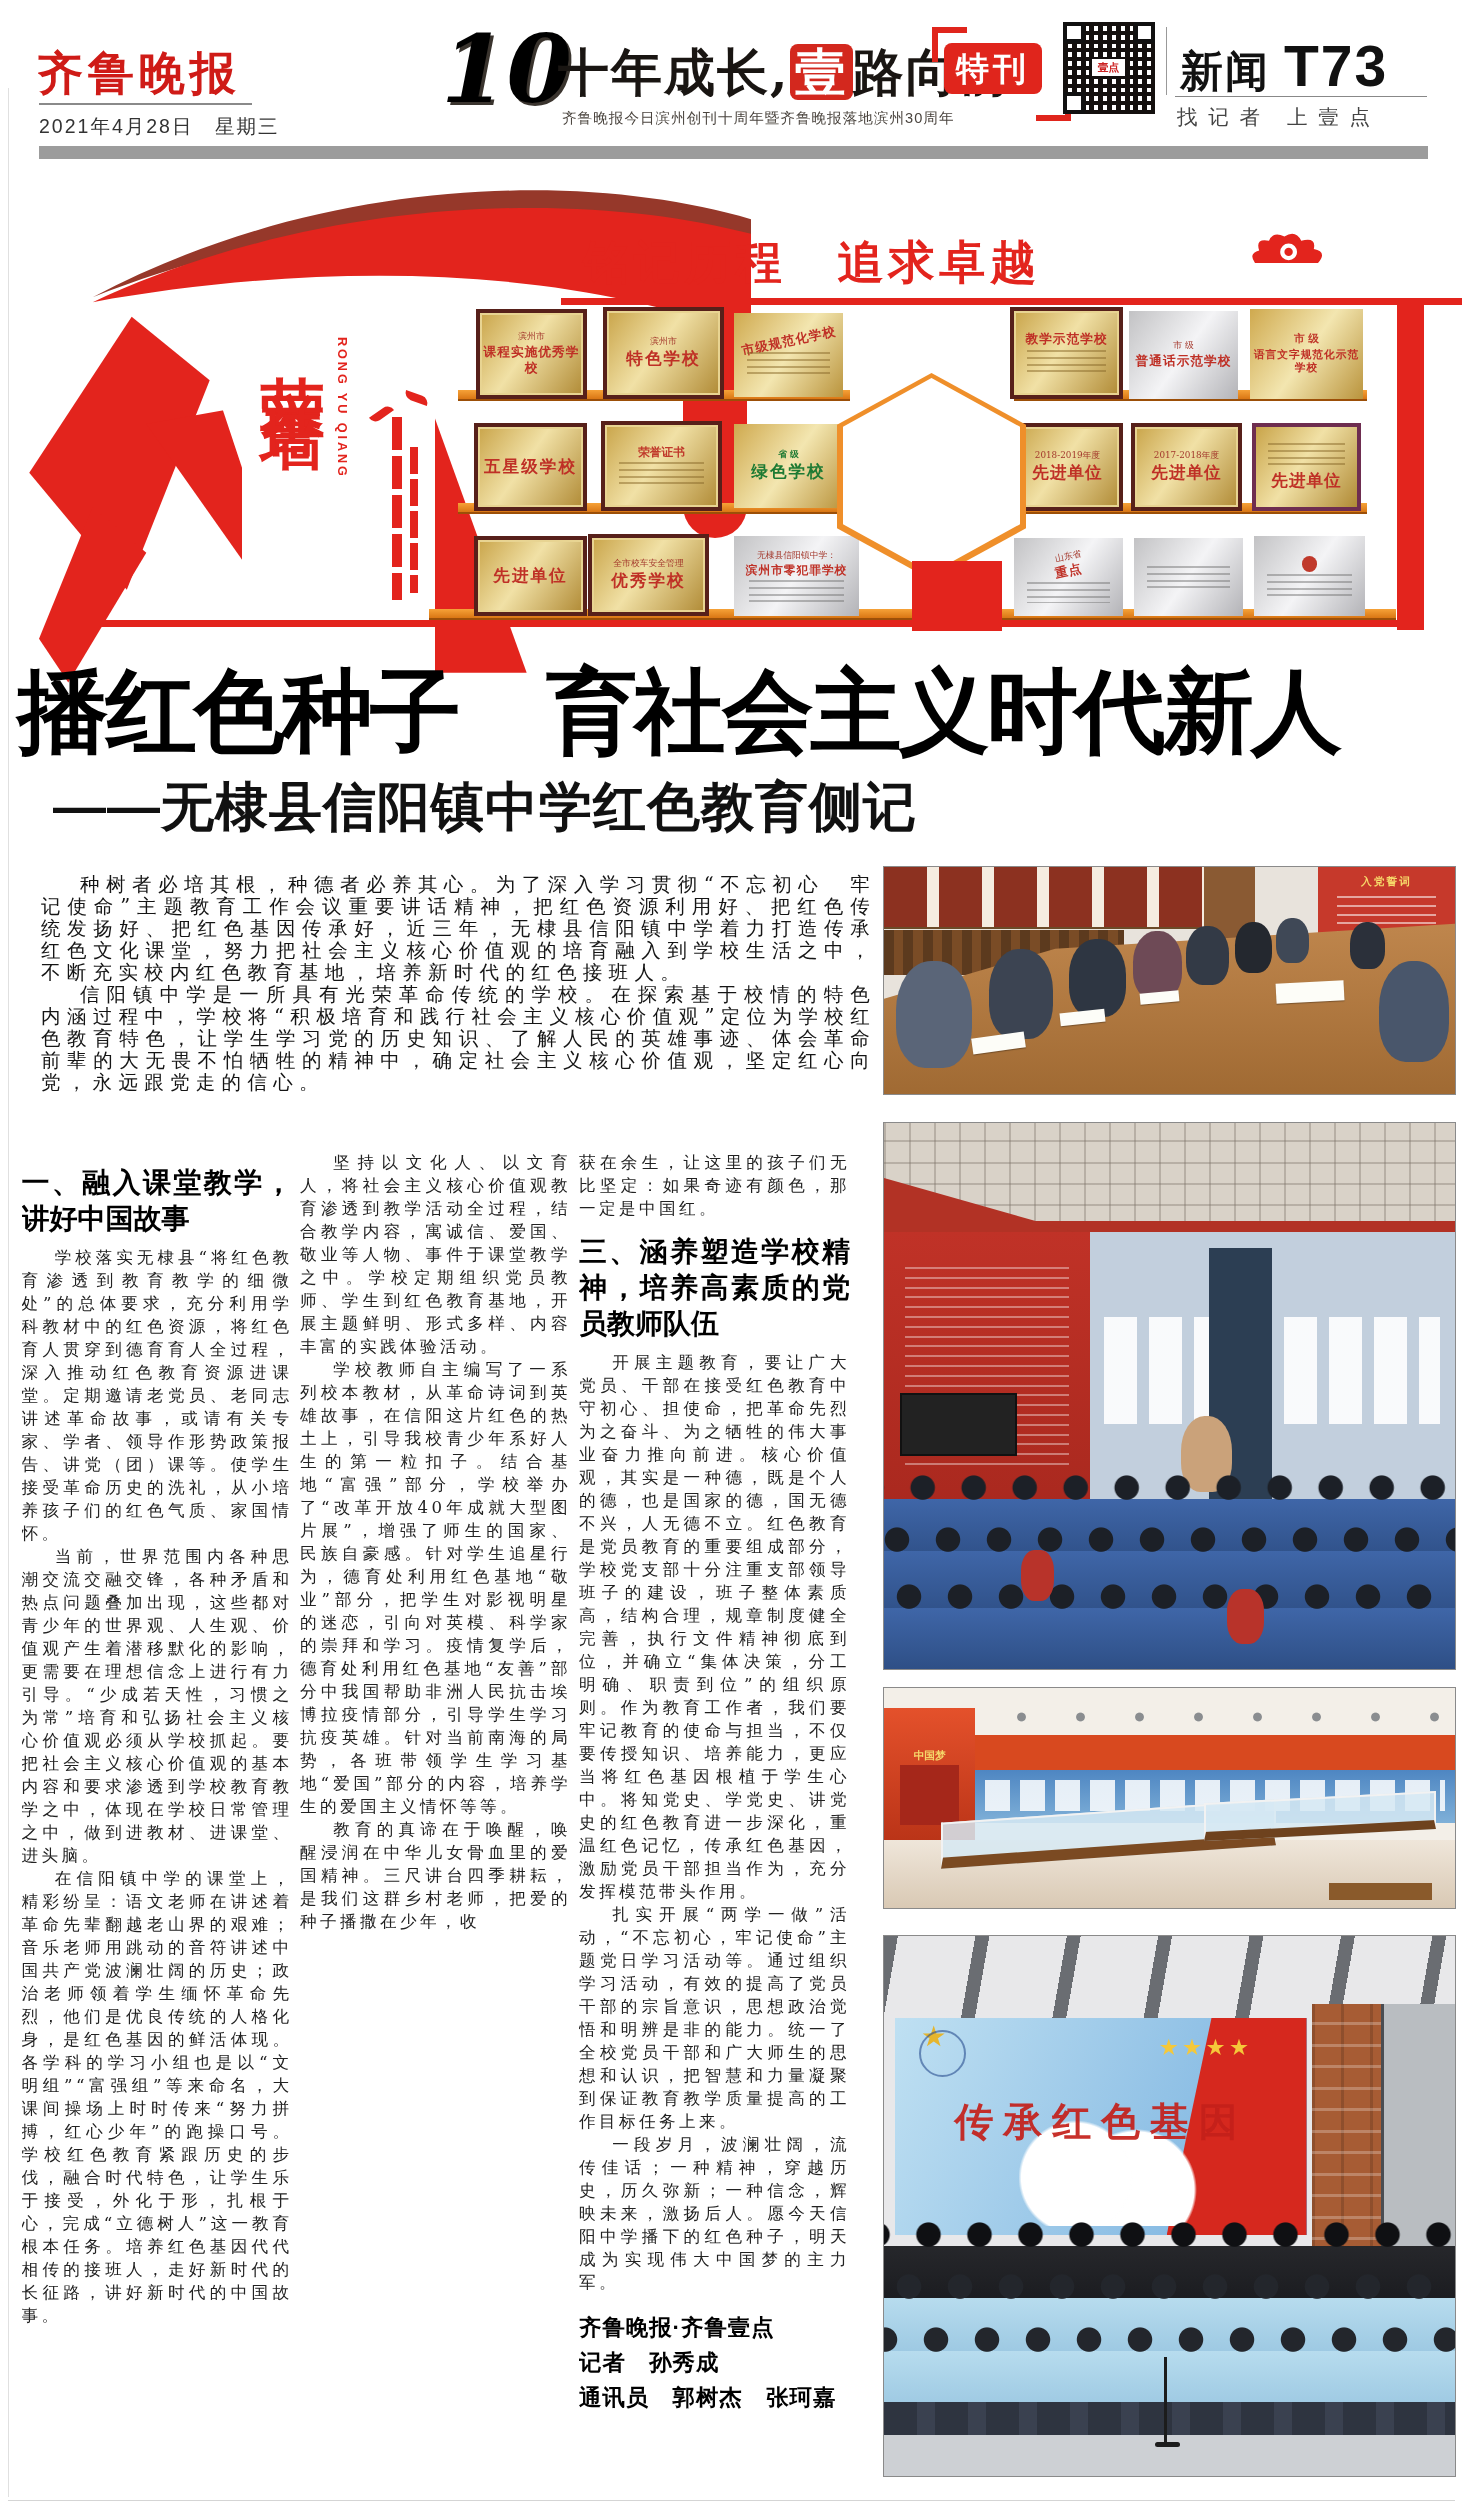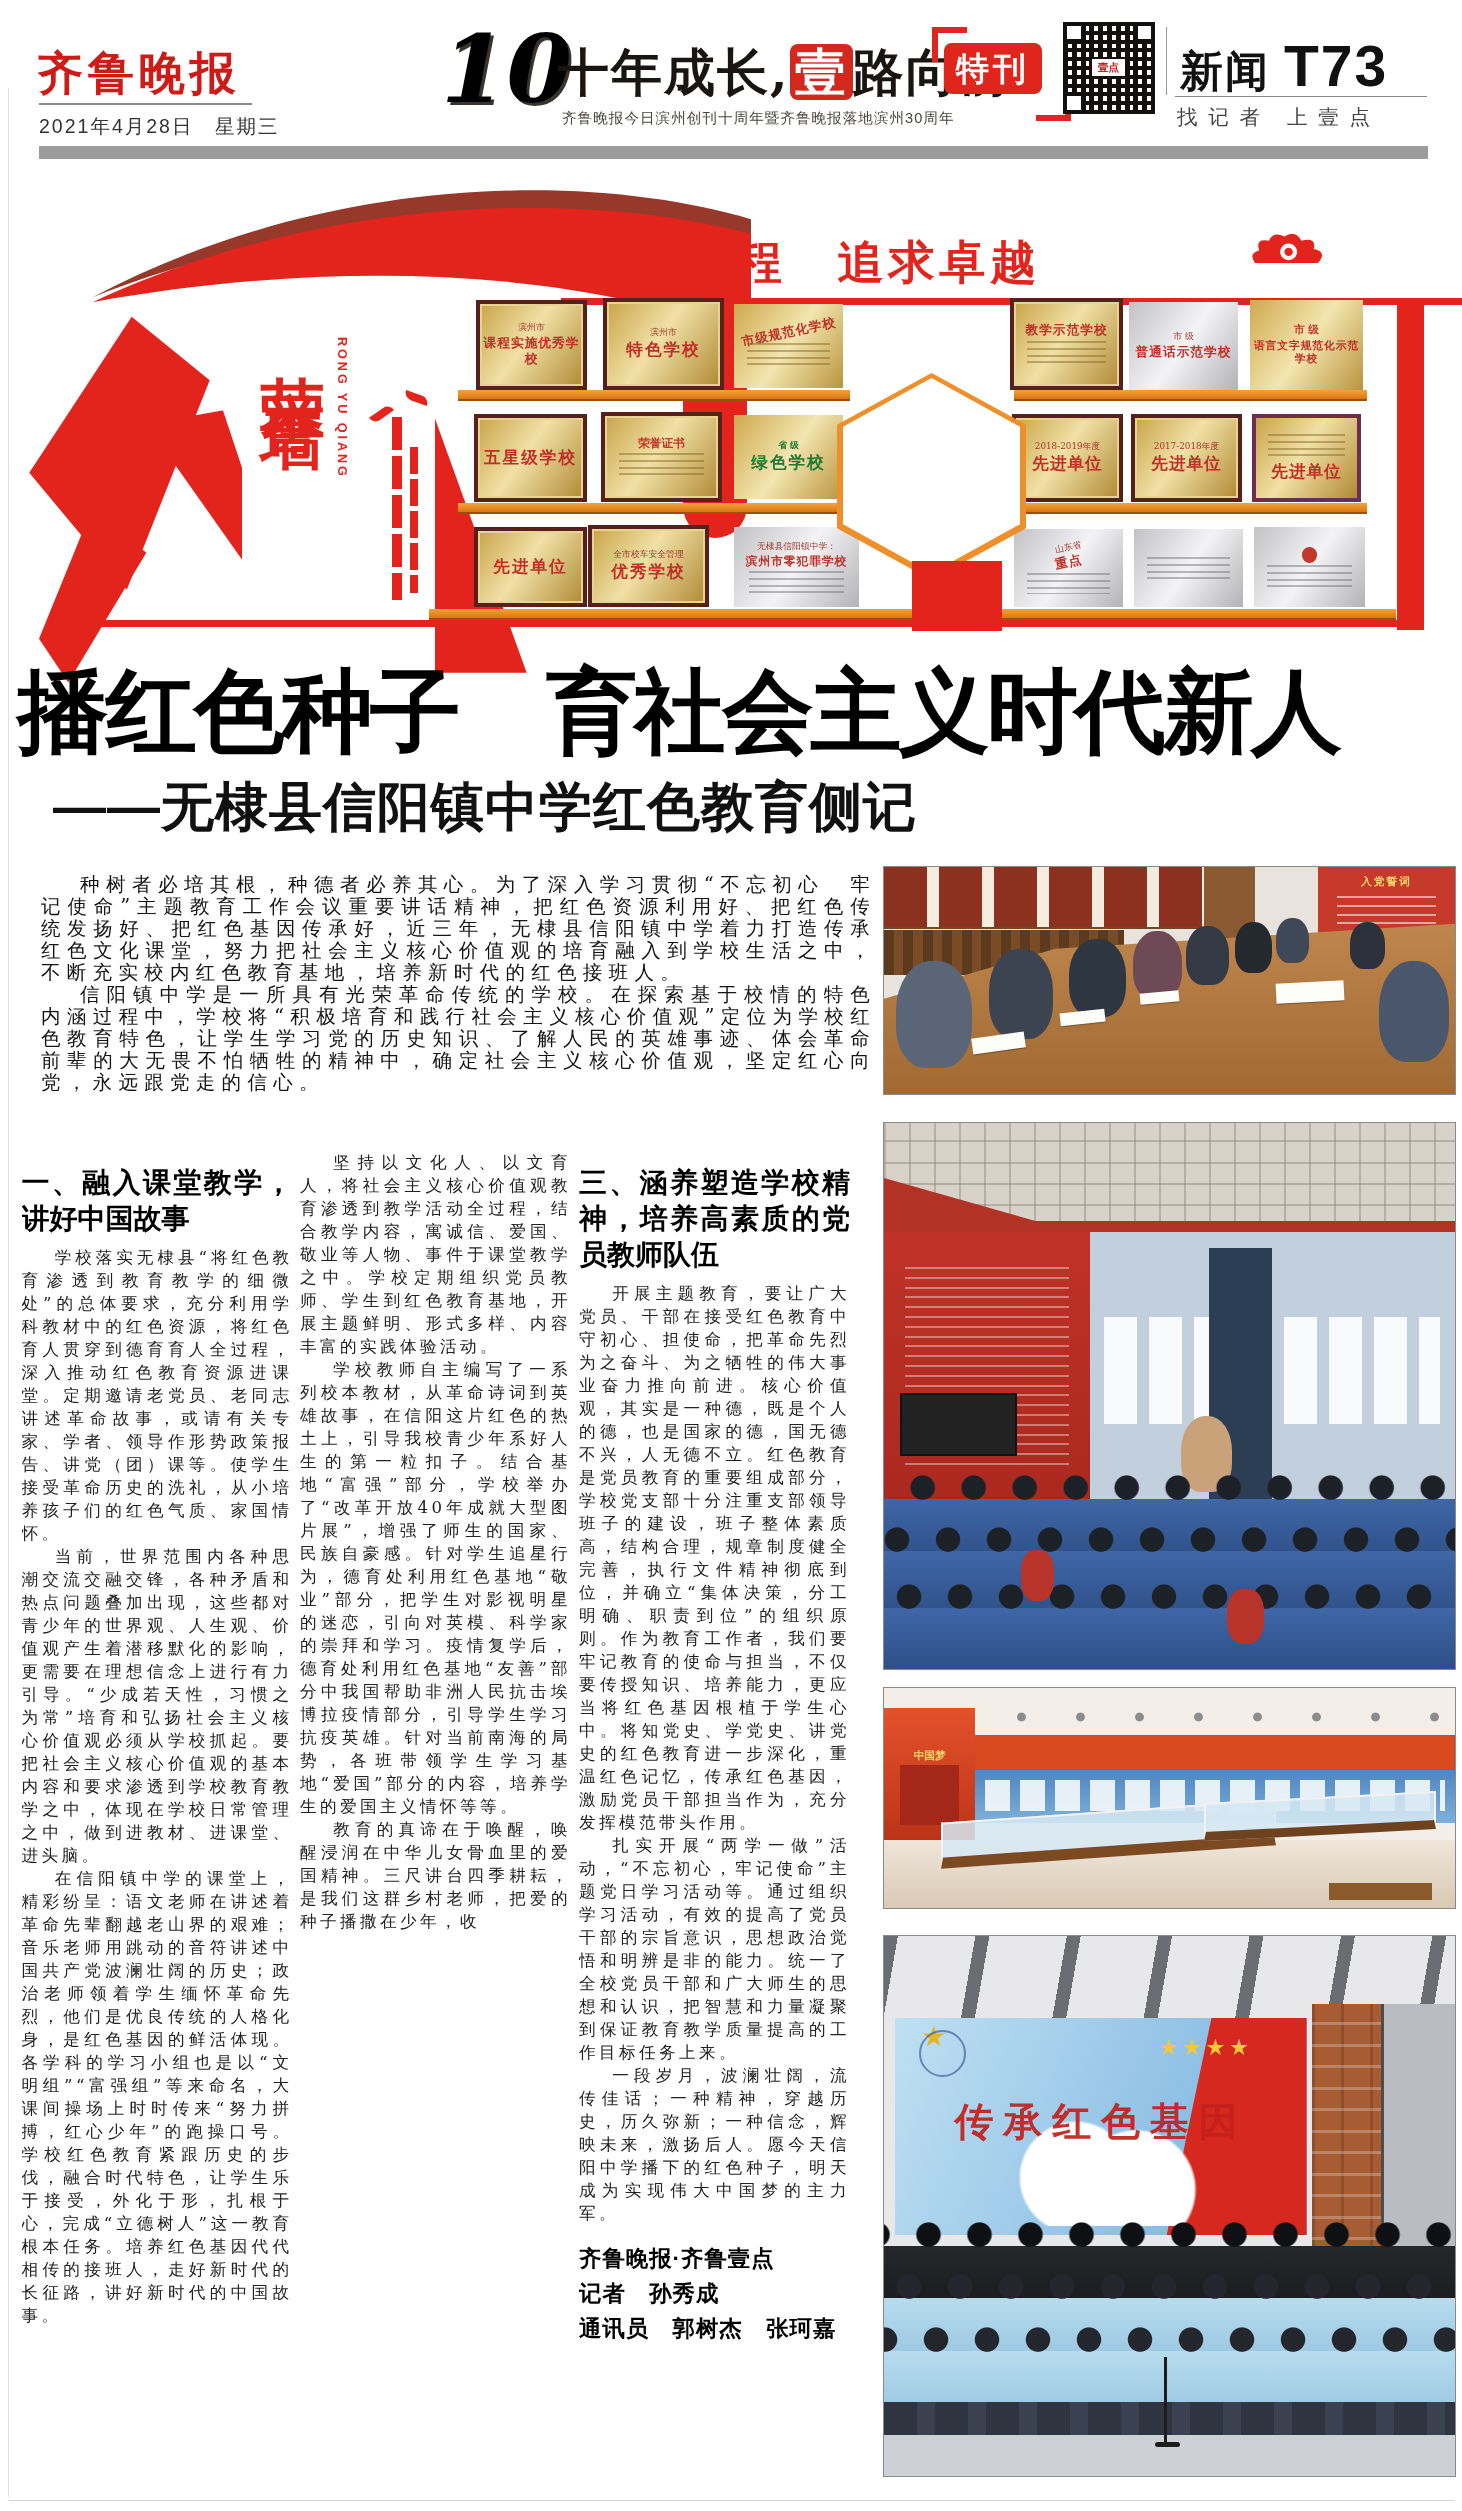--- a/index.html
+++ b/index.html
@@ -48,21 +48,21 @@
   .bamboo1{left:392px;top:417px;width:9.8px;height:183px;background:repeating-linear-gradient(#e3241d 0 33px,#fff 33px 39px);}
   .bamboo2{left:410px;top:447px;width:7.8px;height:146px;background:repeating-linear-gradient(#e3241d 0 27px,#fff 27px 32px);}
   .leaf{width:25px;height:7.8px;background:#e3241d;border-radius:0 7.8px 0 7.8px;}
   .banner{left:583px;top:232px;font-size:46px;font-weight:900;color:#e3241d;letter-spacing:4.9px;
           font-family:"DejaVu Serif",serif;}
   .redline{left:561px;top:298px;width:902px;height:6.8px;background:#e3241d;}
   .redbar{left:1397px;top:298px;width:27px;height:332px;background:#e3241d;}
   .shelf{height:8.8px;background:linear-gradient(#f6a238,#d97614);border-bottom:2.9px solid #9c4f08;}
   .wallbottom{left:57px;top:620px;width:1367px;height:6.8px;background:#e3241d;border-radius:0 0 9.8px 0;}
   .pl{position:absolute;box-sizing:border-box;display:flex;flex-direction:column;align-items:center;
-      justify-content:center;text-align:center;padding:2.9px;gap:2px;font-family:"DejaVu Serif",serif;}
+      justify-content:center;text-align:center;padding:2.9px;gap:2px;font-family:"DejaVu Serif",serif;margin-top:9px;}
   .pl .g{font-size:8.8px;color:#a3382c;line-height:1.2;}
   .pl .t{font-size:12.7px;font-weight:700;color:#bf3026;line-height:1.3;letter-spacing:1px;}
   .big .t{font-size:16.6px;letter-spacing:2px;}
   .gold{border:4.9px solid #57201a;background:linear-gradient(125deg,#c9a449,#f1e1a6 45%,#b08a35);
         box-shadow:inset 0 0 0 2px #e8d492;}
   .goldp{background:linear-gradient(125deg,#cfa94e,#f3e6b0 50%,#ba943d);}
   .silver{background:linear-gradient(125deg,#c2c2c4,#f4f4f6 50%,#b3b3b7);}
   .purple{border:4.9px solid #6e2d50;background:linear-gradient(125deg,#c9a449,#f1e1a6 45%,#b08a35);}
   .diag{transform:rotate(-12deg);}
   .green .t{color:#1d7a33;}
@@ -262,20 +262,21 @@
     <p class="p">学校落实无棣县“将红色教育渗透到教育教学的细微处”的总体要求，充分利用学科教材中的红色资源，将红色育人贯穿到德育育人全过程，深入推动红色教育资源进课堂。定期邀请老党员、老同志讲述革命故事，或请有关专家、学者、领导作形势政策报告、讲党（团）课等。使学生接受革命历史的洗礼，从小培养孩子们的红色气质、家国情怀。</p>
     <p class="p">当前，世界范围内各种思潮交流交融交锋，各种矛盾和热点问题叠加出现，这些都对青少年的世界观、人生观、价值观产生着潜移默化的影响，更需要在理想信念上进行有力引导。“少成若天性，习惯之为常”培育和弘扬社会主义核心价值观必须从学校抓起。要把社会主义核心价值观的基本内容和要求渗透到学校教育教学之中，体现在学校日常管理之中，做到进教材、进课堂、进头脑。</p>
     <p class="p">在信阳镇中学的课堂上，精彩纷呈：语文老师在讲述着革命先辈翻越老山界的艰难；音乐老师用跳动的音符讲述中国共产党波澜壮阔的历史；政治老师领着学生缅怀革命先烈，他们是优良传统的人格化身，是红色基因的鲜活体现。各学科的学习小组也是以“文明组”“富强组”等来命名，大课间操场上时时传来“努力拼搏，红心少年”的跑操口号。学校红色教育紧跟历史的步伐，融合时代特色，让学生乐于接受，外化于形，扎根于心，完成“立德树人”这一教育根本任务。培养红色基因代代相传的接班人，走好新时代的长征路，讲好新时代的中国故事。</p>
   </div>
   <div class="col" style="left:300px">
     <p class="p">坚持以文化人、以文育人，将社会主义核心价值观教育渗透到教学活动全过程，结合教学内容，寓诚信、爱国、敬业等人物、事件于课堂教学之中。学校定期组织党员教师、学生到红色教育基地，开展主题鲜明、形式多样、内容丰富的实践体验活动。</p>
     <p class="p">学校教师自主编写了一系列校本教材，从革命诗词到英雄故事，在信阳这片红色的热土上，引导我校青少年系好人生的第一粒扣子。结合基地“富强”部分，学校举办了“改革开放40年成就大型图片展”，增强了师生的国家、民族自豪感。针对学生追星行为，德育处利用红色基地“敬业”部分，把学生对影视明星的迷恋，引向对英模、科学家的崇拜和学习。疫情复学后，德育处利用红色基地“友善”部分中我国帮助非洲人民抗击埃博拉疫情部分，引导学生学习抗疫英雄。针对当前南海的局势，各班带领学生学习基地“爱国”部分的内容，培养学生的爱国主义情怀等等。</p>
     <p class="p">教育的真谛在于唤醒，唤醒浸润在中华儿女骨血里的爱国精神。三尺讲台四季耕耘，是我们这群乡村老师，把爱的种子播撒在少年，收</p>
   </div>
   <div class="col" style="left:579px">
+    <p class="p noindent">获在余生，让这里的孩子们无比坚定：如果奇迹有颜色，那一定是中国红。</p>
     <h2>三、涵养塑造学校精神，培养高素质的党员教师队伍</h2>
     <p class="p">开展主题教育，要让广大党员、干部在接受红色教育中守初心、担使命，把革命先烈为之奋斗、为之牺牲的伟大事业奋力推向前进。核心价值观，其实是一种德，既是个人的德，也是国家的德，国无德不兴，人无德不立。红色教育是党员教育的重要组成部分，学校党支部十分注重支部领导班子的建设，班子整体素质高，结构合理，规章制度健全完善，执行文件精神彻底到位，并确立“集体决策，分工明确、职责到位”的组织原则。作为教育工作者，我们要牢记教育的使命与担当，不仅要传授知识、培养能力，更应当将红色基因根植于学生心中。将知党史、学党史、讲党史的红色教育进一步深化，重温红色记忆，传承红色基因，激励党员干部担当作为，充分发挥模范带头作用。</p>
     <p class="p">扎实开展“两学一做”活动，“不忘初心，牢记使命”主题党日学习活动等。通过组织学习活动，有效的提高了党员干部的宗旨意识，思想政治觉悟和明辨是非的能力。统一了全校党员干部和广大师生的思想和认识，把智慧和力量凝聚到保证教育教学质量提高的工作目标任务上来。</p>
     <p class="p">一段岁月，波澜壮阔，流传佳话；一种精神，穿越历史，历久弥新；一种信念，辉映未来，激扬后人。愿今天信阳中学播下的红色种子，明天成为实现伟大中国梦的主力军。</p>
     <div class="byline">
       <div>齐鲁晚报·齐鲁壹点</div>
       <div>记者　孙秀成</div>
       <div>通讯员　郭树杰　张珂嘉</div>
     </div>
   </div>

